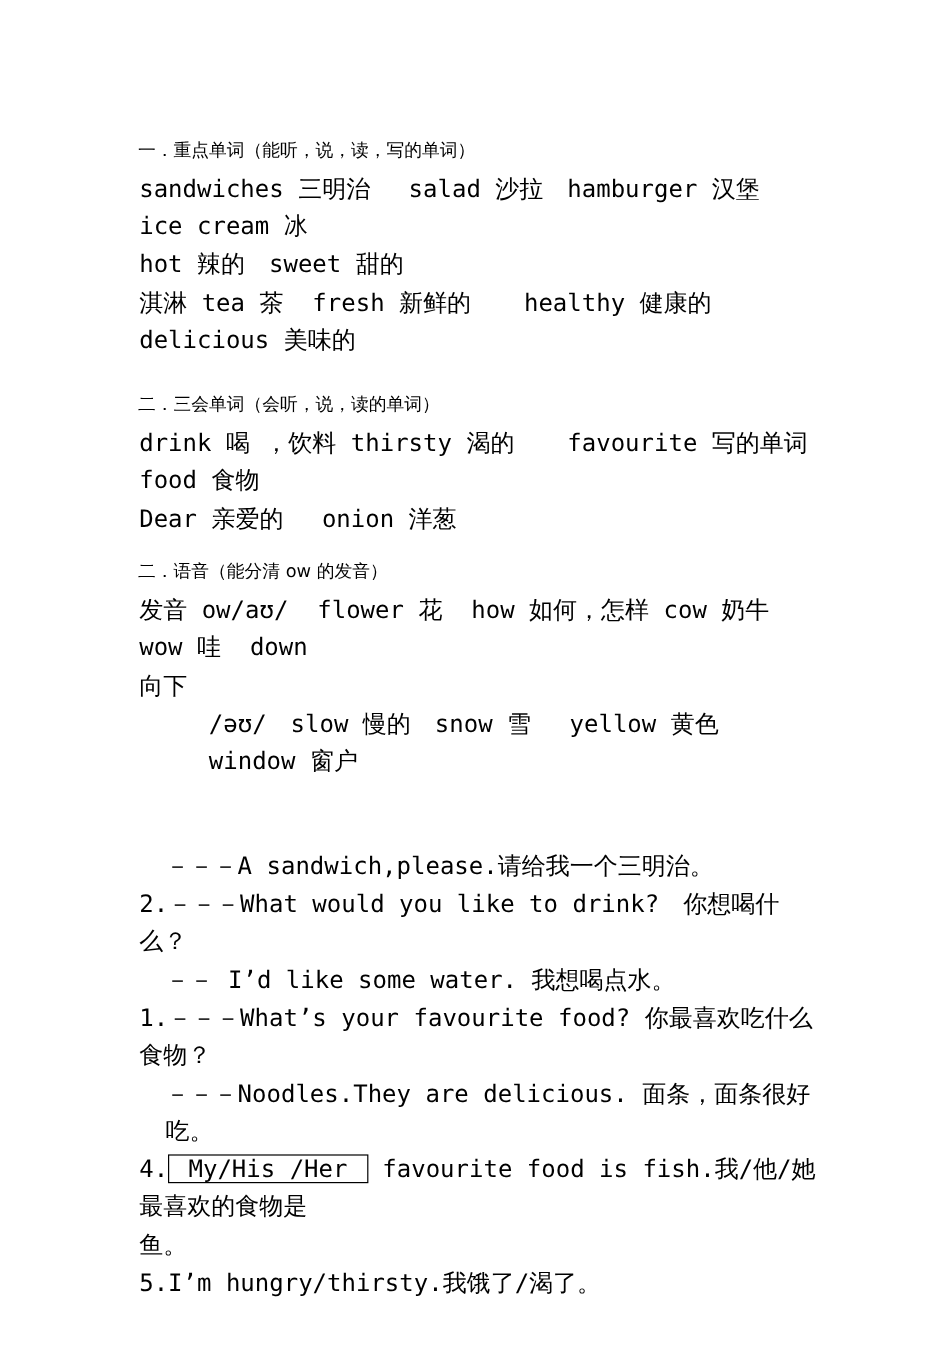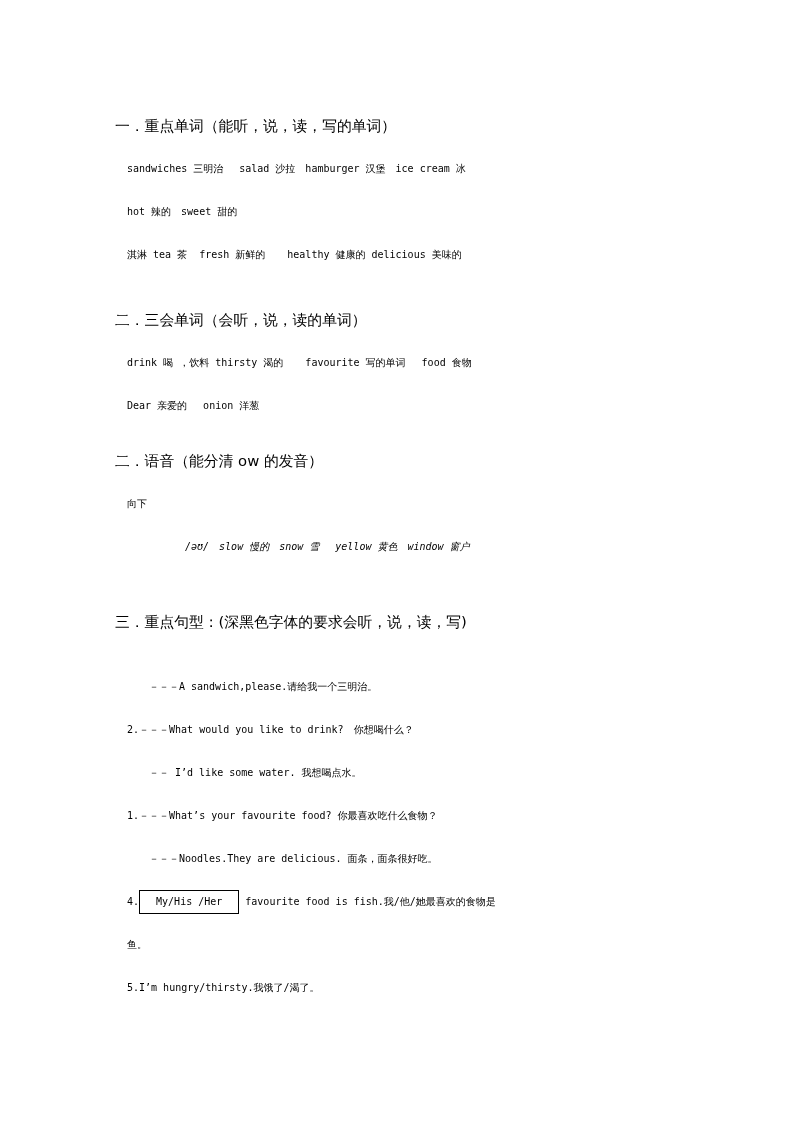--- a/index.html
+++ b/index.html
@@ -32,30 +32,30 @@
   .doc-title {
     text-align: center;
     font-family: "DejaVu Sans Mono", monospace;
     font-size: 16.5px;
     letter-spacing: 0.5px;
     margin: 0 0 14px 0;
     padding-left: 20px;
   }
   .mixed {
     font-family: "DejaVu Sans Mono", monospace;
-    font-size: 10px;
+    font-size: 20px;
     line-height: 31px;
-    margin: 12px;
+    margin: 1px;
     white-space: pre-wrap;
   }
   .gap-sm { height: 12px; }
   .gap-md { height: 22px; }
   .gap-lg { height: 32px; }
   .indent-1 { padding-left: 22px; }
-  .indent-2 { padding-left: 58px; font-style: italic; }
+  .indent-2 { padding-left: 58px; }
   .boxed {
     border: 1px solid #000;
     padding: 0 16px;
     display: inline-block;
     line-height: 22px;
   }
   .sec-head {
     font-family: "DejaVu Sans", sans-serif;
     font-size: 14.8px;
     line-height: 31px;
@@ -78,26 +78,26 @@
 
     <div class="gap-md"></div>
 
     <div class="sec-head">二．三会单词（会听，说，读的单词）</div>
     <div class="mixed">drink 喝 ，饮料 thirsty 渴的 　 favourite 写的单词 　food 食物</div>
     <div class="mixed">Dear 亲爱的 　onion 洋葱</div>
 
     <div class="gap-sm"></div>
 
     <div class="sec-head">二．语音（能分清 ow 的发音）</div>
+    <div class="mixed">发音 ow/aʊ/  flower 花  how 如何，怎样 cow 奶牛 wow 哇  down</div>
     <div class="mixed">向下</div>
     <div class="mixed indent-2">/əʊ/　slow 慢的　snow 雪　 yellow 黄色　window 窗户</div>
 
     <div class="gap-lg"></div>
 
-    <div class="sec-head">三．重点句型：(深黑色字体的要求会听，说，读，写)</div>
 
     <div class="gap-md"></div>
 
     <div class="mixed indent-1">－－－A sandwich,please.请给我一个三明治。</div>
 
     <div class="mixed">2.－－－What would you like to drink?　你想喝什么？</div>
     <div class="mixed indent-1">－－ I’d like some water. 我想喝点水。</div>
 
     <div class="mixed">1.－－－What’s your favourite food? 你最喜欢吃什么食物？</div>
     <div class="mixed indent-1">－－－Noodles.They are delicious. 面条，面条很好吃。</div>

